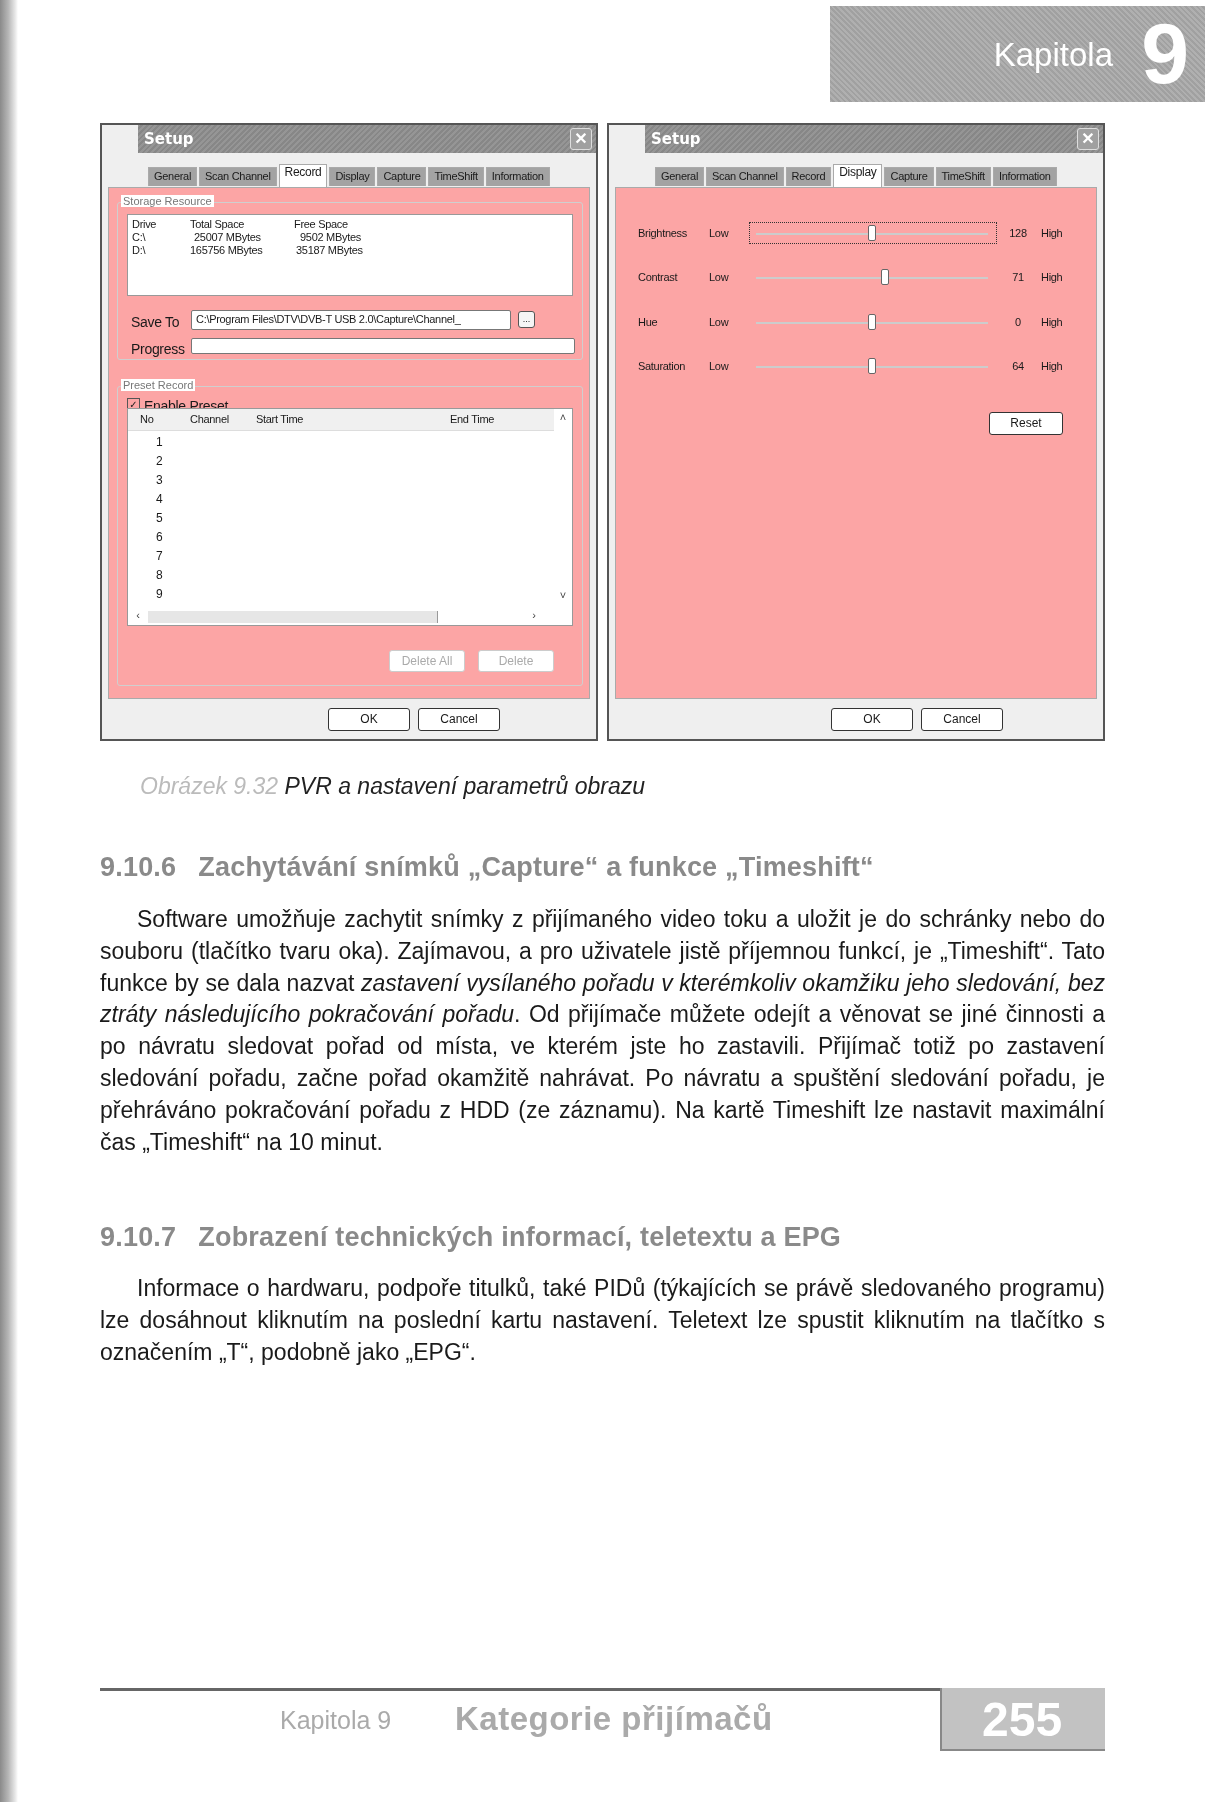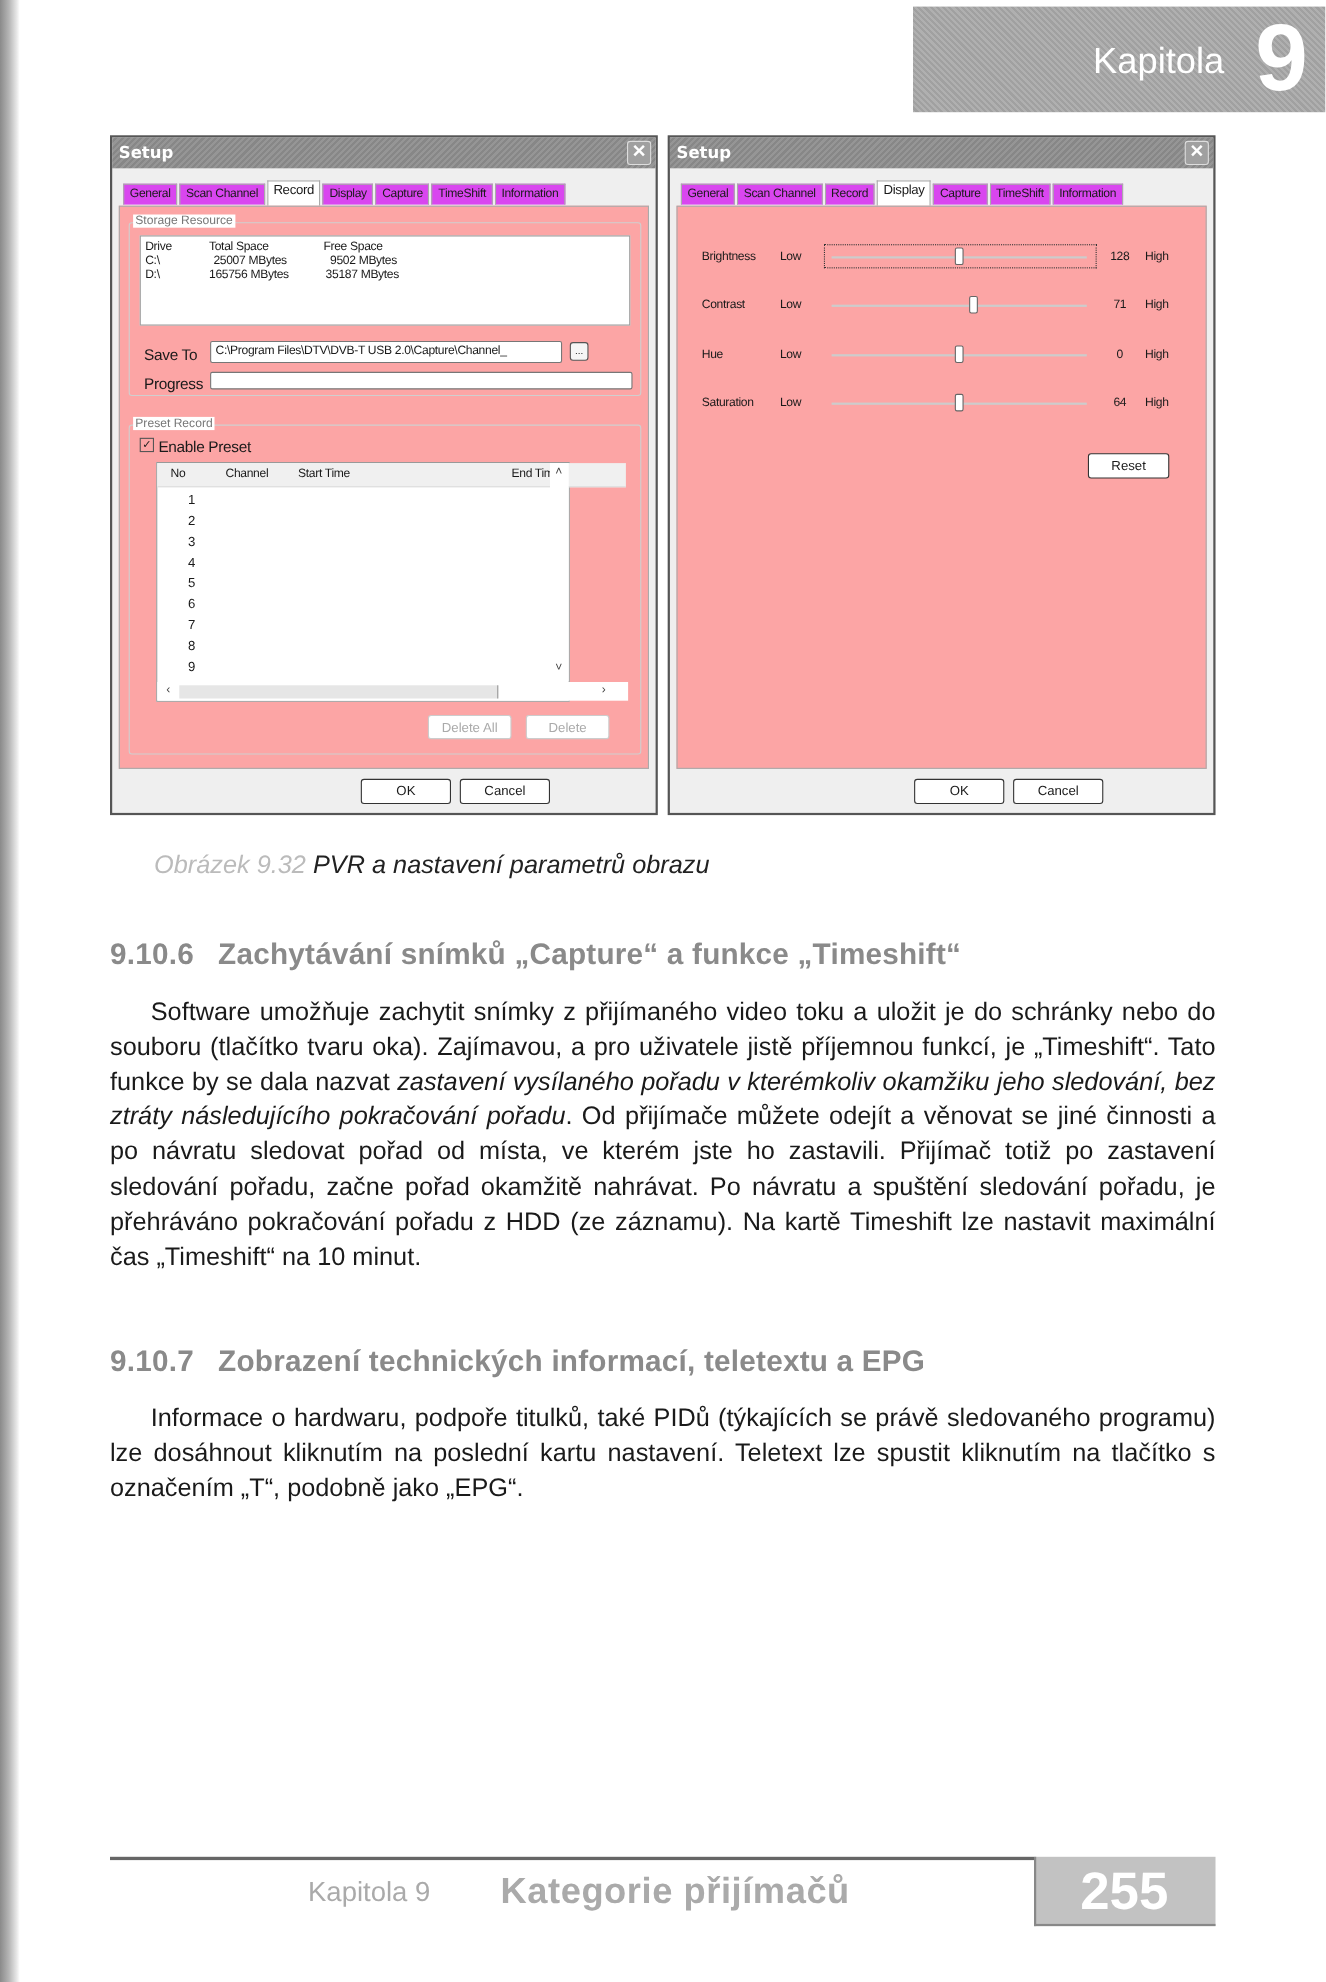--- a/index.html
+++ b/index.html
@@ -8,29 +8,29 @@
 
   .spine { position: absolute; left: 0; top: 0; width: 18px; height: 1802px;
     background: linear-gradient(to right, #8a8a8a 0%, #b5b5b5 45%, #e8e8e8 85%, #fff 100%); }
 
   .chapter-tab { position: absolute; left: 830px; top: 6px; width: 375px; height: 96px;
     background: #a9a9a9; background-image: repeating-linear-gradient(45deg, rgba(255,255,255,0.08) 0 2px, rgba(0,0,0,0.05) 2px 4px); }
   .chapter-tab .word { position: absolute; right: 92px; top: 30px; font-size: 33px; color: #fff; }
   .chapter-tab .num { position: absolute; right: 16px; top: -2px; font-size: 86px; font-weight: bold; color: #fff; }
 
   
-  .dialog { position: absolute; background: #efefef; border: 2px solid #555; }
+  .dialog { position: absolute; background: #efefef; border: 2px solid #555; padding-left: 36px; }
   .dialog .titlebar { height: 28px; background: #8f8f8f;
     background-image: repeating-linear-gradient(135deg, rgba(255,255,255,0.06) 0 2px, rgba(0,0,0,0.06) 2px 4px);
     display: flex; align-items: center; justify-content: space-between; padding: 0 4px 0 6px; }
   .titlebar .title { color: #fff; font-family: "DejaVu Sans", sans-serif; font-weight: bold; font-size: 15px; }
   .titlebar .close { width: 22px; height: 22px; background: #a0a0a0; border: 1px solid #ddd; border-radius: 3px;
     color: #fff; font-size: 16px; line-height: 20px; text-align: center; font-weight: bold; }
   .tabs { display: flex; padding: 10px 0 0 10px; height: 33px; align-items: flex-end; }
-  .tab { font-size: 11px; padding: 2px 5px; border: 1px solid #aaa; border-bottom: none; background: #d946ef;
+  .tab { font-size: 11px; padding: 2px 5px; border: 1px solid #aaa; border-bottom: none; background: #a3a3a3;
     margin-right: 2px; height: 19px; letter-spacing: -0.3px; }
   .tab.active { background: #fff; height: 23px; font-size: 12px; padding-top: 0; position: relative; top: 1px; }
   .panel { position: absolute; background: #fca5a5; border: 1px solid #aaa; }
   .small { font-size: 14px; letter-spacing: -0.3px; }
 
   fieldset.grp { position: absolute; border: 1px solid #cfcfcf; border-radius: 3px; }
   .grp-label { position: absolute; font-size: 11px; color: #777; background: #fff; padding: 0 2px; }
 
   .storage-box { position: absolute; border: 1px solid #999; background: #fff; }
   .storage-row { position: absolute; font-size: 11px; letter-spacing: -0.3px; }
@@ -122,21 +122,21 @@
     <div class="text-field" style="left:82px;top:122px;width:320px;height:20px;">C:\Program Files\DTV\DVB-T USB 2.0\Capture\Channel_</div>
     <div class="browse-btn" style="left:409px;top:123px;">...</div>
     <span class="small" style="position:absolute;left:22px;top:153px;">Progress</span>
     <div class="text-field" style="left:82px;top:150px;width:384px;height:16px;"></div>
 
     <fieldset class="grp" style="left:8px;top:198px;width:466px;height:300px;"></fieldset>
     <span class="grp-label" style="left:12px;top:191px;">Preset Record</span>
     <span class="checkbox" style="left:18px;top:210px;">✓</span>
     <span class="small" style="position:absolute;left:35px;top:210px;text-decoration:none;">Enable Preset</span>
 
-    <div class="list" style="left:18px;top:232px;width:376px;height:218px;margin-left:15px;">
+    <div class="list" style="left:18px;top:220px;width:446px;height:218px;">
       <div class="list-header" style="width:426px;">
         <span class="col" style="left:12px;">No</span>
         <span class="col" style="left:62px;">Channel</span>
         <span class="col" style="left:128px;">Start Time</span>
         <span class="col" style="left:322px;">End Time</span>
       </div>
       <span class="row-no" style="top:26px;">1</span>
       <span class="row-no" style="top:45px;">2</span>
       <span class="row-no" style="top:64px;">3</span>
       <span class="row-no" style="top:83px;">4</span>

